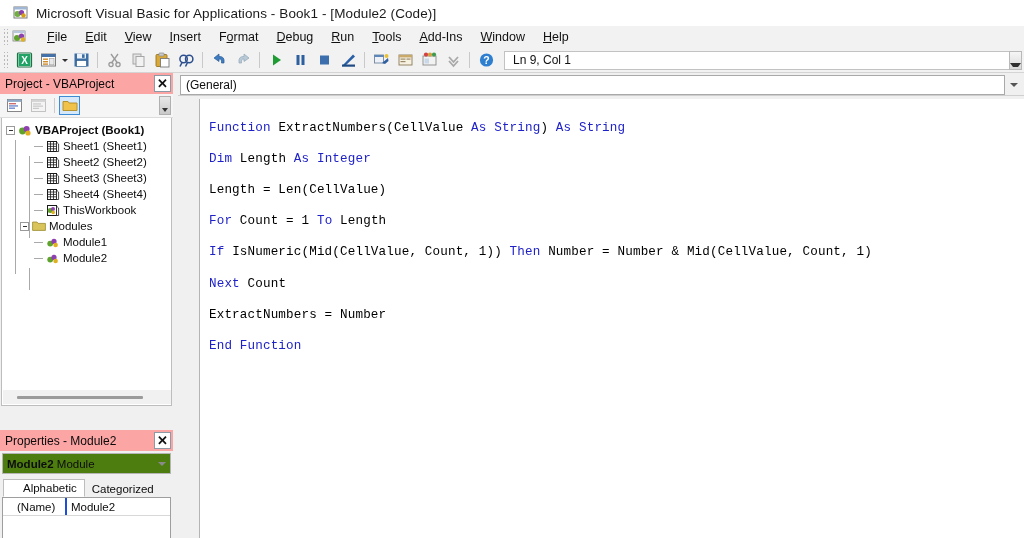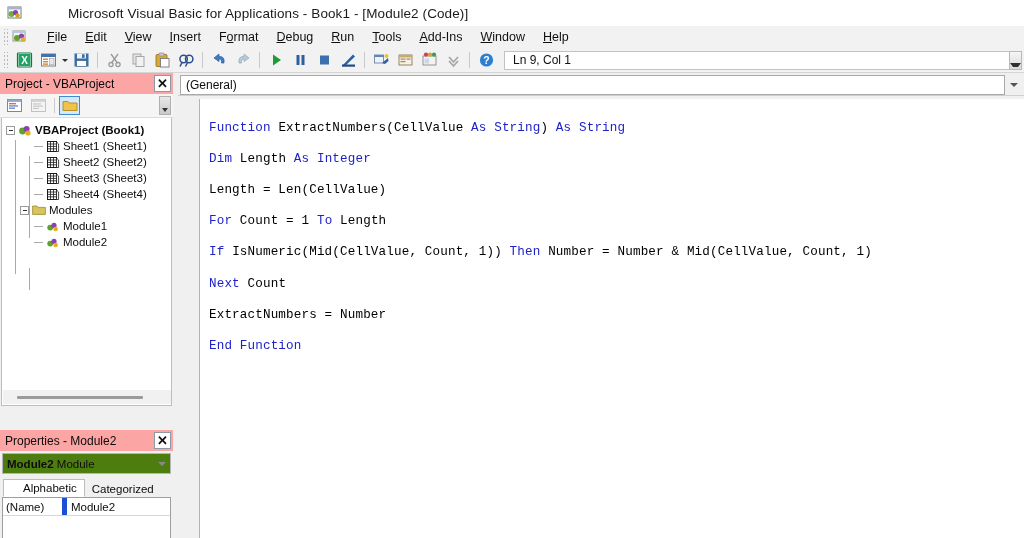--- a/index.html
+++ b/index.html
@@ -20,23 +20,22 @@
   }
 
   
   .titlebar {
     position: absolute;
     left: 0; top: 0;
     width: 1024px; height: 26px;
     background: #ffffff;
     display: flex;
     align-items: center;
-    padding-left: 6px;
-    box-sizing: border-box;
-    gap: 38px;
+    padding-left: 12px;
+    box-sizing: border-box;
   }
   .titlebar-icon {
     width: 18px; height: 18px;
     position: relative;
     margin-right: 6px;
     flex: 0 0 auto;
   }
   .title-text {
     font-size: 13.5px;
     color: #1a1a1a;
@@ -379,22 +378,22 @@
   .props-row {
     display: flex;
     height: 17px;
     border-bottom: 1px solid #d8d8d8;
     font-size: 11.5px;
     color: #0d0d0d;
     align-items: center;
   }
   .props-row .pname {
     width: 64px;
-    padding-left: 3px;
-    border-right: 5px solid #1d4ed8;
+    padding-left: 14px;
+    border-right: 2px solid #1d4ed8;
     box-sizing: border-box;
     height: 17px;
     display: flex; align-items: center;
   }
   .props-row .pval {
     padding-left: 4px;
     flex: 1 1 auto;
     height: 17px;
     display: flex; align-items: center;
   }
@@ -787,20 +786,33 @@
               <line x1="1.5" y1="6.4" x2="10.5" y2="6.4" stroke="#1a1a1a" stroke-width="0.8"></line>
               <line x1="1.5" y1="8.8" x2="10.5" y2="8.8" stroke="#1a1a1a" stroke-width="0.8"></line>
               <line x1="4.5" y1="1.5" x2="4.5" y2="11.5" stroke="#1a1a1a" stroke-width="0.8"></line>
               <line x1="7.5" y1="1.5" x2="7.5" y2="11.5" stroke="#1a1a1a" stroke-width="0.8"></line>
               <path d="M10.5 2 L12.6 4 L12.6 11.5 L10.5 11.5 Z" fill="#ffffff" stroke="#1a1a1a" stroke-width="0.8"></path>
             </svg>
           </span>
           <span class="tlabel">Sheet4 (Sheet4)</span>
         </div>
 
+        <div class="tnode" style="padding-left:32px;">
+          <span class="stub"></span>
+          <span class="ticon">
+            <svg width="14" height="13" viewBox="0 0 14 13">
+              <rect x="1.5" y="1.5" width="9" height="10" fill="#ffffff" stroke="#1a1a1a" stroke-width="1"></rect>
+              <path d="M10.5 2 L12.6 4 L12.6 11.5 L10.5 11.5 Z" fill="#ffffff" stroke="#1a1a1a" stroke-width="0.8"></path>
+              <circle cx="4.2" cy="6.5" r="2.5" fill="#5fa32d"></circle>
+              <circle cx="7" cy="5" r="2" fill="#8e3fb0"></circle>
+              <circle cx="7.2" cy="8.4" r="1.8" fill="#e0b020"></circle>
+            </svg>
+          </span>
+          <span class="tlabel">ThisWorkbook</span>
+        </div>
 
         <div class="tnode" style="padding-left:18px;">
           <span class="expander"></span>
           <span class="ticon">
             <svg width="14" height="12" viewBox="0 0 14 12">
               <path d="M0.6 2 L5 2 L6.1 3.4 L13.4 3.4 L13.4 10.4 L0.6 10.4 Z" fill="#d8c45a" stroke="#9a8a30" stroke-width="0.8"></path>
             </svg>
           </span>
           <span class="tlabel">Modules</span>
         </div>

